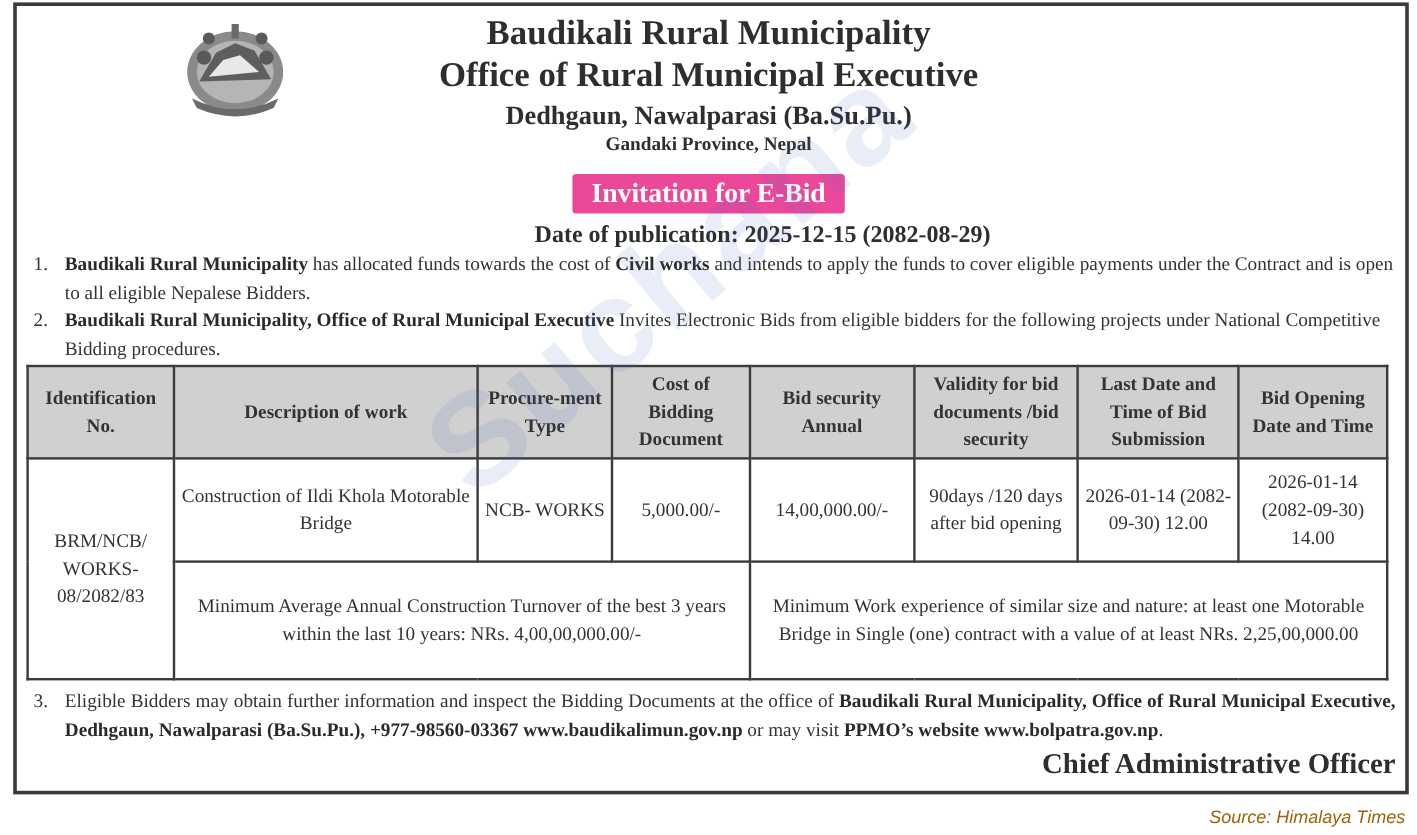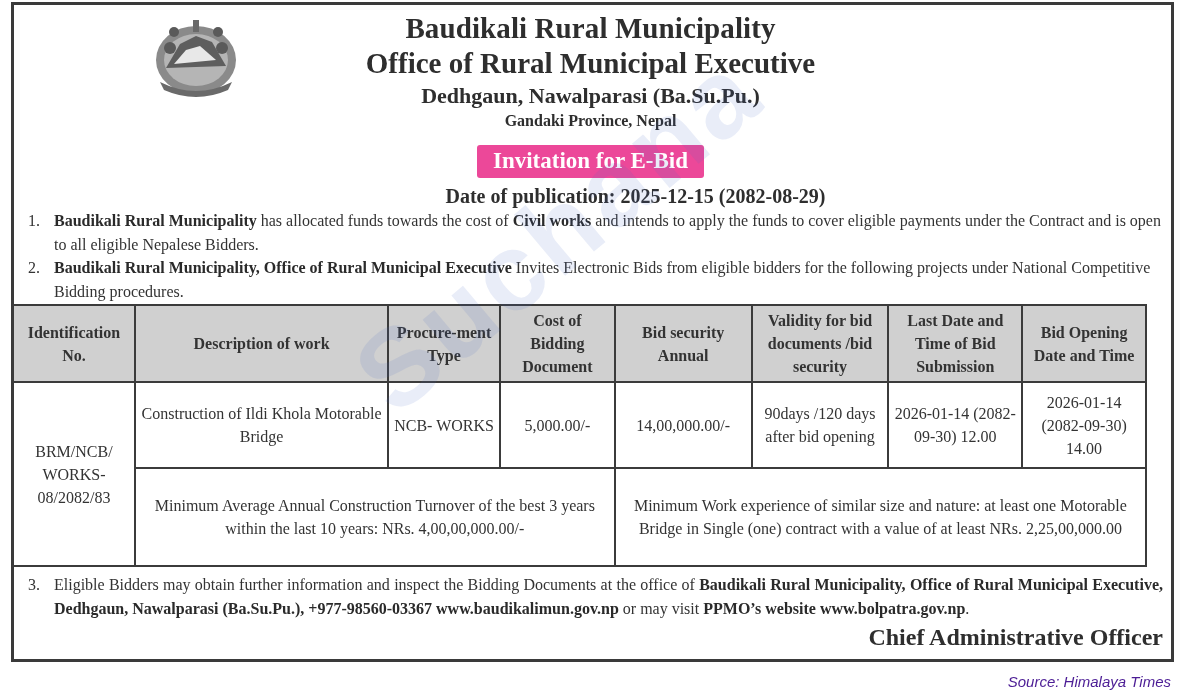--- a/index.html
+++ b/index.html
@@ -25,35 +25,35 @@
   .h5 { top:185px; font-size:20px;padding-left:45px; }
   .para { position:absolute; left:28px; width:1135px; font-size:16px; line-height:24px; color:#333; }
   .para .num { position:absolute; left:0; top:0; }
   .para .txt { margin-left:26px; }
   .p1 { top:209px; }
   .p2 { top:256px; }
   .p3 { top:573px; text-align:justify; }
   .p3 .txt { text-align:justify; }
   b { font-weight:bold; color:#2a2a2a; }
   table.bid {
-    position:absolute; left:12px; top:304px; width:1135px; border-collapse:collapse;
+    position:absolute; left:22px; top:304px; width:1135px; border-collapse:collapse;
     font-size:16px; color:#333;
   }
   table.bid th, table.bid td {
     border:2px solid #3b3b3b; text-align:center; vertical-align:middle; padding:2px 4px; line-height:23px;
   }
   table.bid th { background:#d0d0d0; font-weight:bold; color:#333; height:71px; }
   table.bid td { height:80px; }
   table.bid tr.req td { height:92px; }
   .sign {
     position:absolute; right:18px; top:624px; font-size:24px; font-weight:bold; color:#2e2e2e;
   }
   .source {
     position:absolute; right:10px; top:673px; font-family:"Liberation Sans", sans-serif;
-    font-style:italic; font-size:15px; color:#4c1d95;
+    font-style:italic; font-size:15px; color:#a16207;
   }
   .wm {
     position:absolute; left:330px; top:340px; font-family:"Liberation Sans", sans-serif;
     font-size:110px; font-weight:bold; color:rgba(70,110,200,0.12); transform:rotate(-40deg);
     transform-origin:left top; pointer-events:none; letter-spacing:4px;
   }
 </style>
 </head>
 <body>
 

